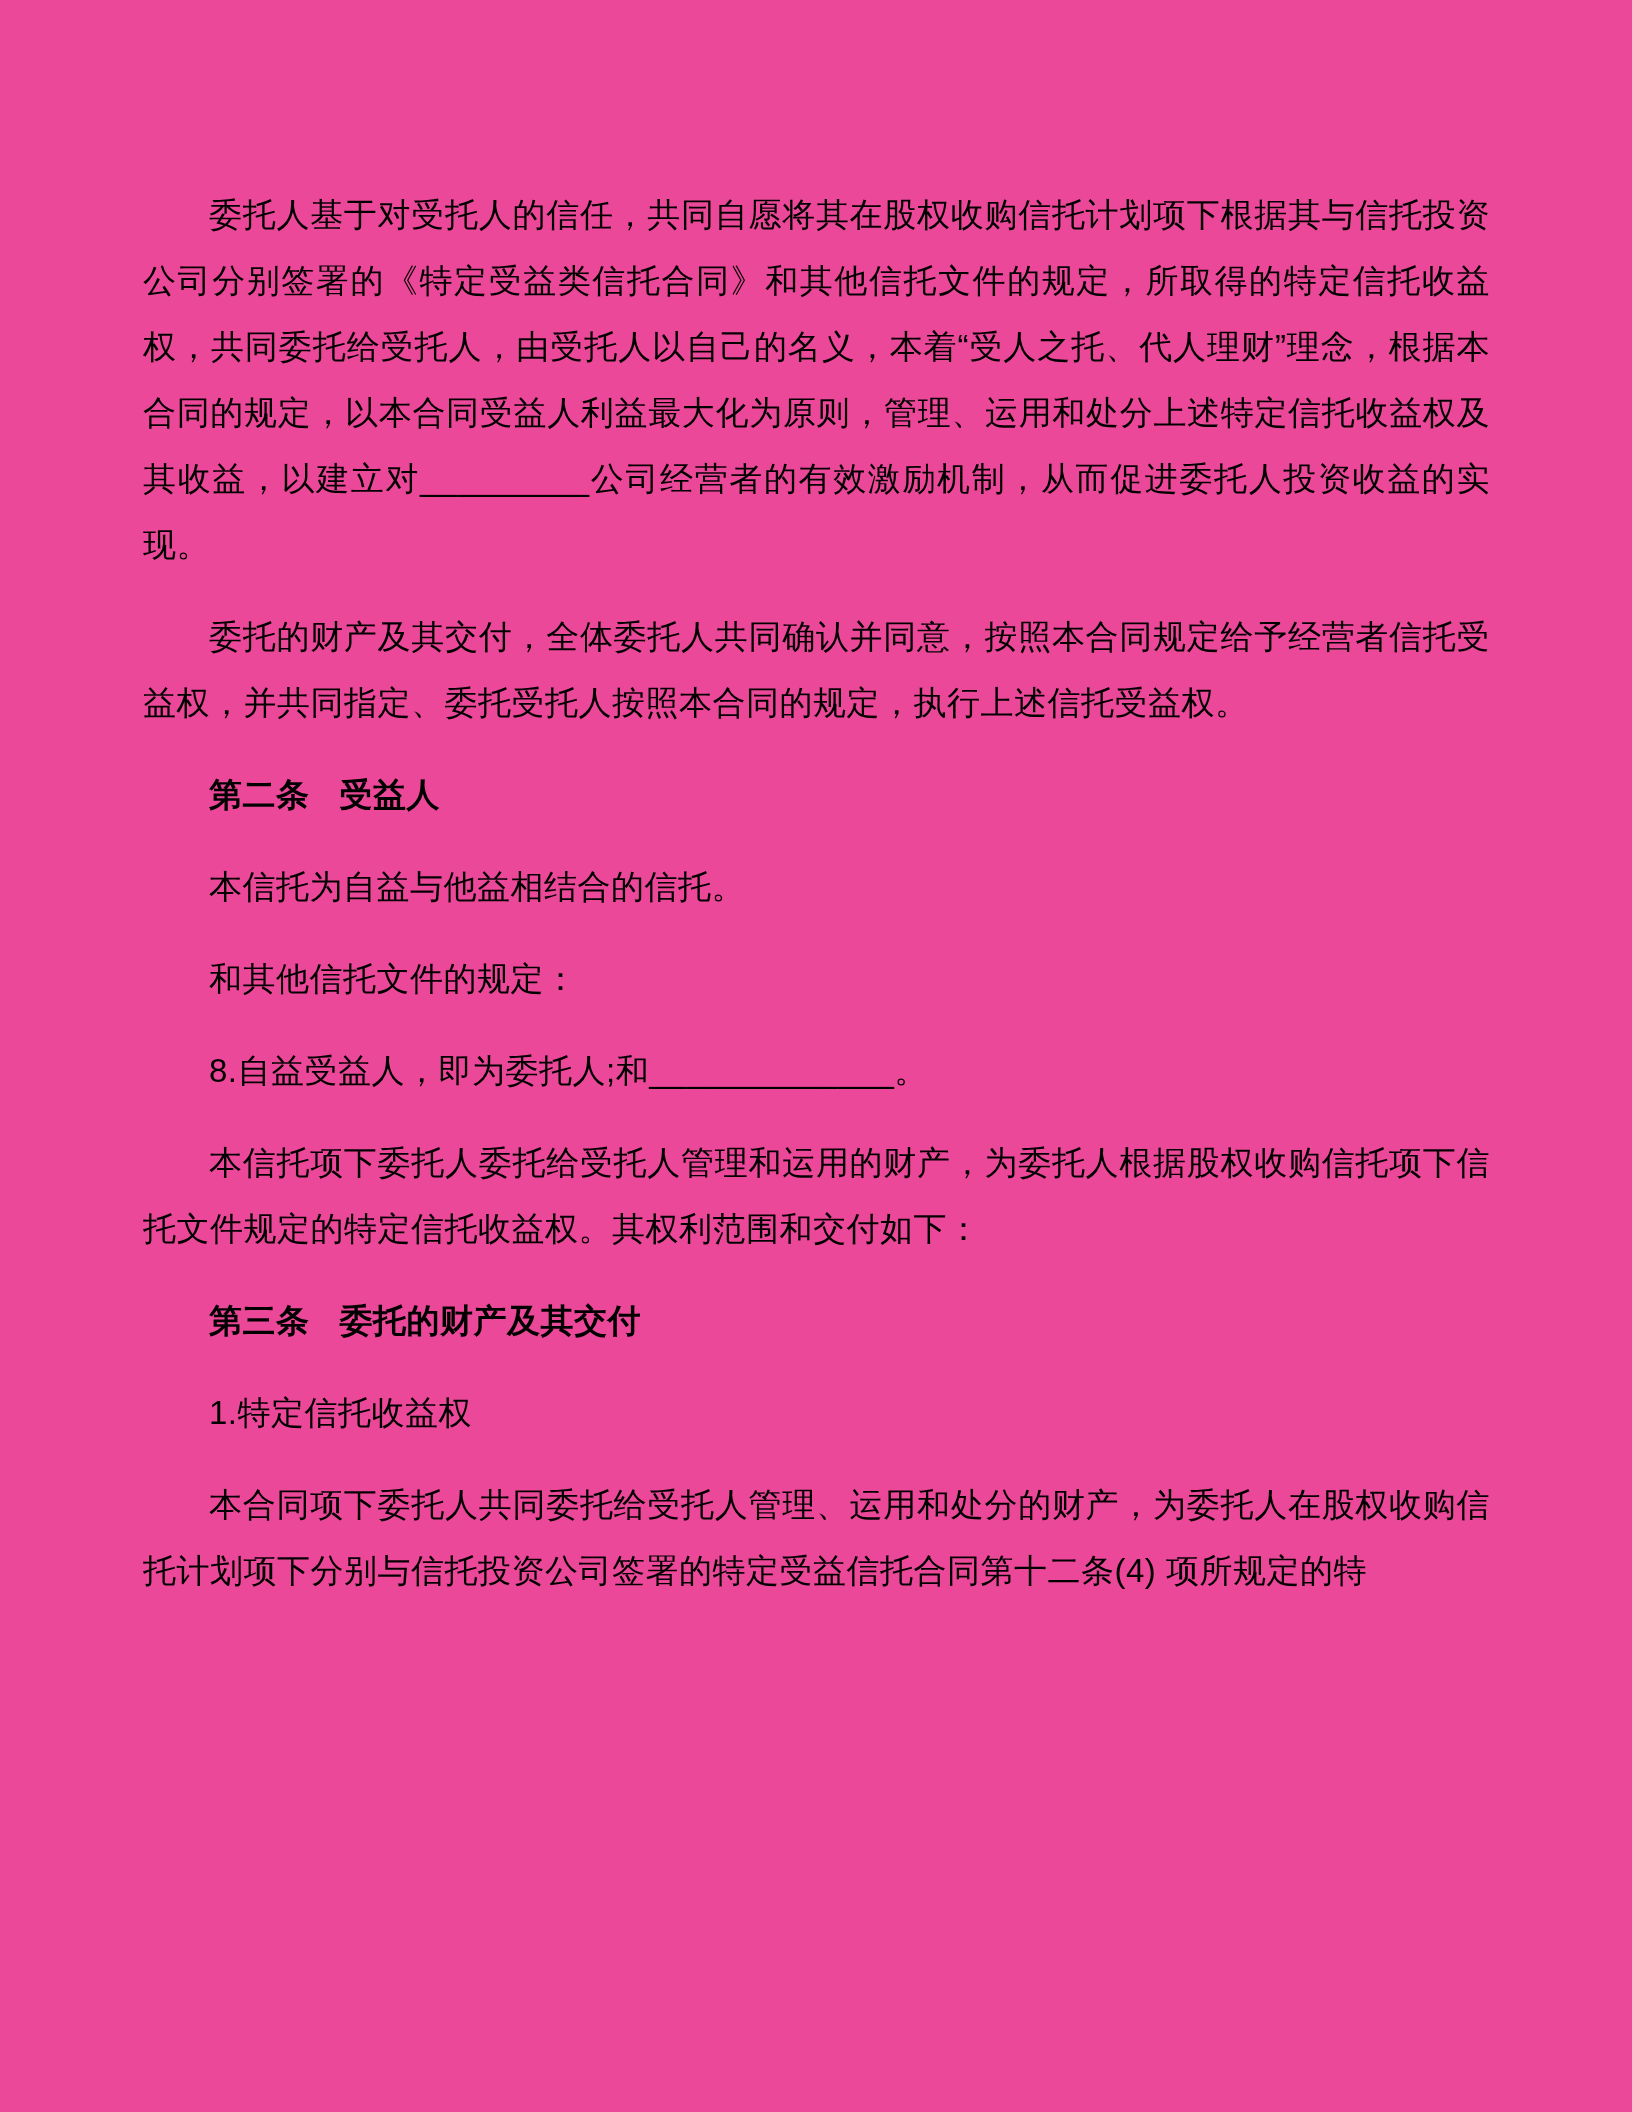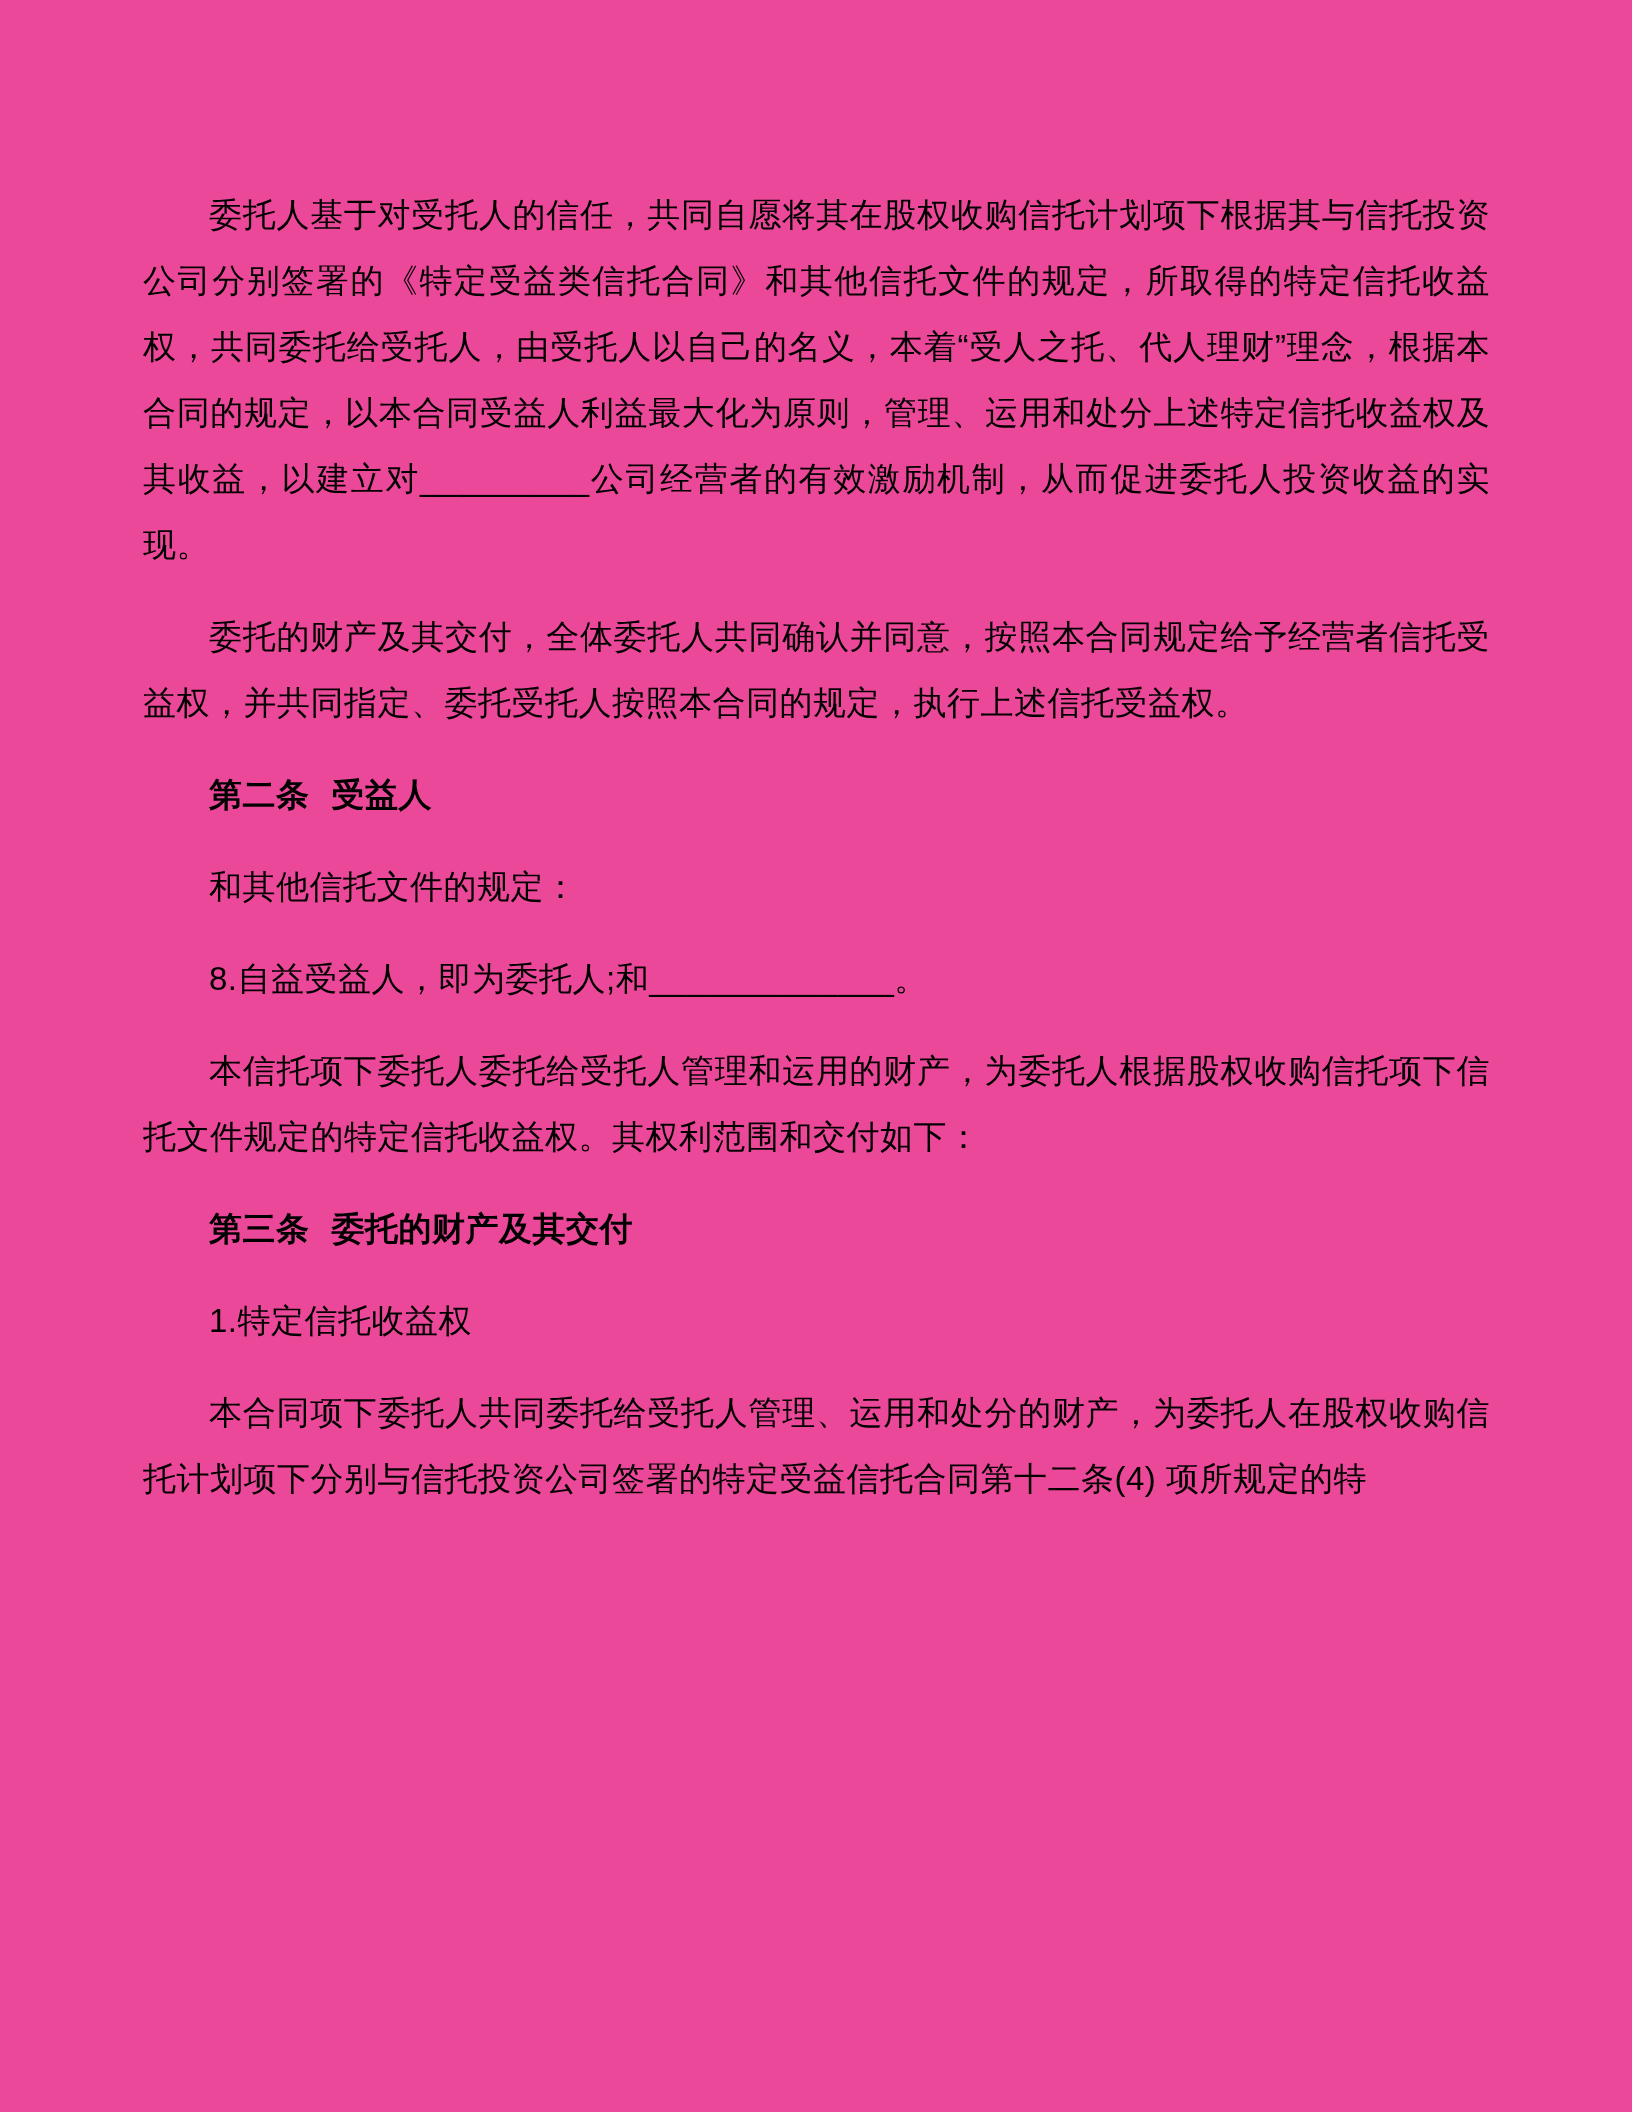--- a/index.html
+++ b/index.html
@@ -28,34 +28,35 @@
     text-indent: 66px;
     margin: 0 0 26px 0;
     letter-spacing: 0.5px;
     word-break: break-all;
   }
   .heading {
     font-weight: bold;
     text-align: left;
   }
   .heading .htitle {
-    margin-left: 22px;
+    margin-left: 30px;
   }
 </style>
 </head>
 <body>
 
 <div class="page">
 
   <p class="para">委托人基于对受托人的信任，共同自愿将其在股权收购信托计划项下根据其与信托投资公司分别签署的《特定受益类信托合同》和其他信托文件的规定，所取得的特定信托收益权，共同委托给受托人，由受托人以自己的名义，本着“受人之托、代人理财”理念，根据本合同的规定，以本合同受益人利益最大化为原则，管理、运用和处分上述特定信托收益权及其收益，以建立对_________公司经营者的有效激励机制，从而促进委托人投资收益的实现。</p>
 
   <p class="para">委托的财产及其交付，全体委托人共同确认并同意，按照本合同规定给予经营者信托受益权，并共同指定、委托受托人按照本合同的规定，执行上述信托受益权。</p>
 
   <p class="para heading"><span>第二条</span><span class="htitle">受益人</span></p>
 
+  <p class="para">本信托为自益与他益相结合的信托。</p>
 
   <p class="para">和其他信托文件的规定：</p>
 
   <p class="para">8.自益受益人，即为委托人;和_____________。</p>
 
 
   <p class="para">本信托项下委托人委托给受托人管理和运用的财产，为委托人根据股权收购信托项下信托文件规定的特定信托收益权。其权利范围和交付如下：</p>
 
   <p class="para heading"><span>第三条</span><span class="htitle">委托的财产及其交付</span></p>
 

